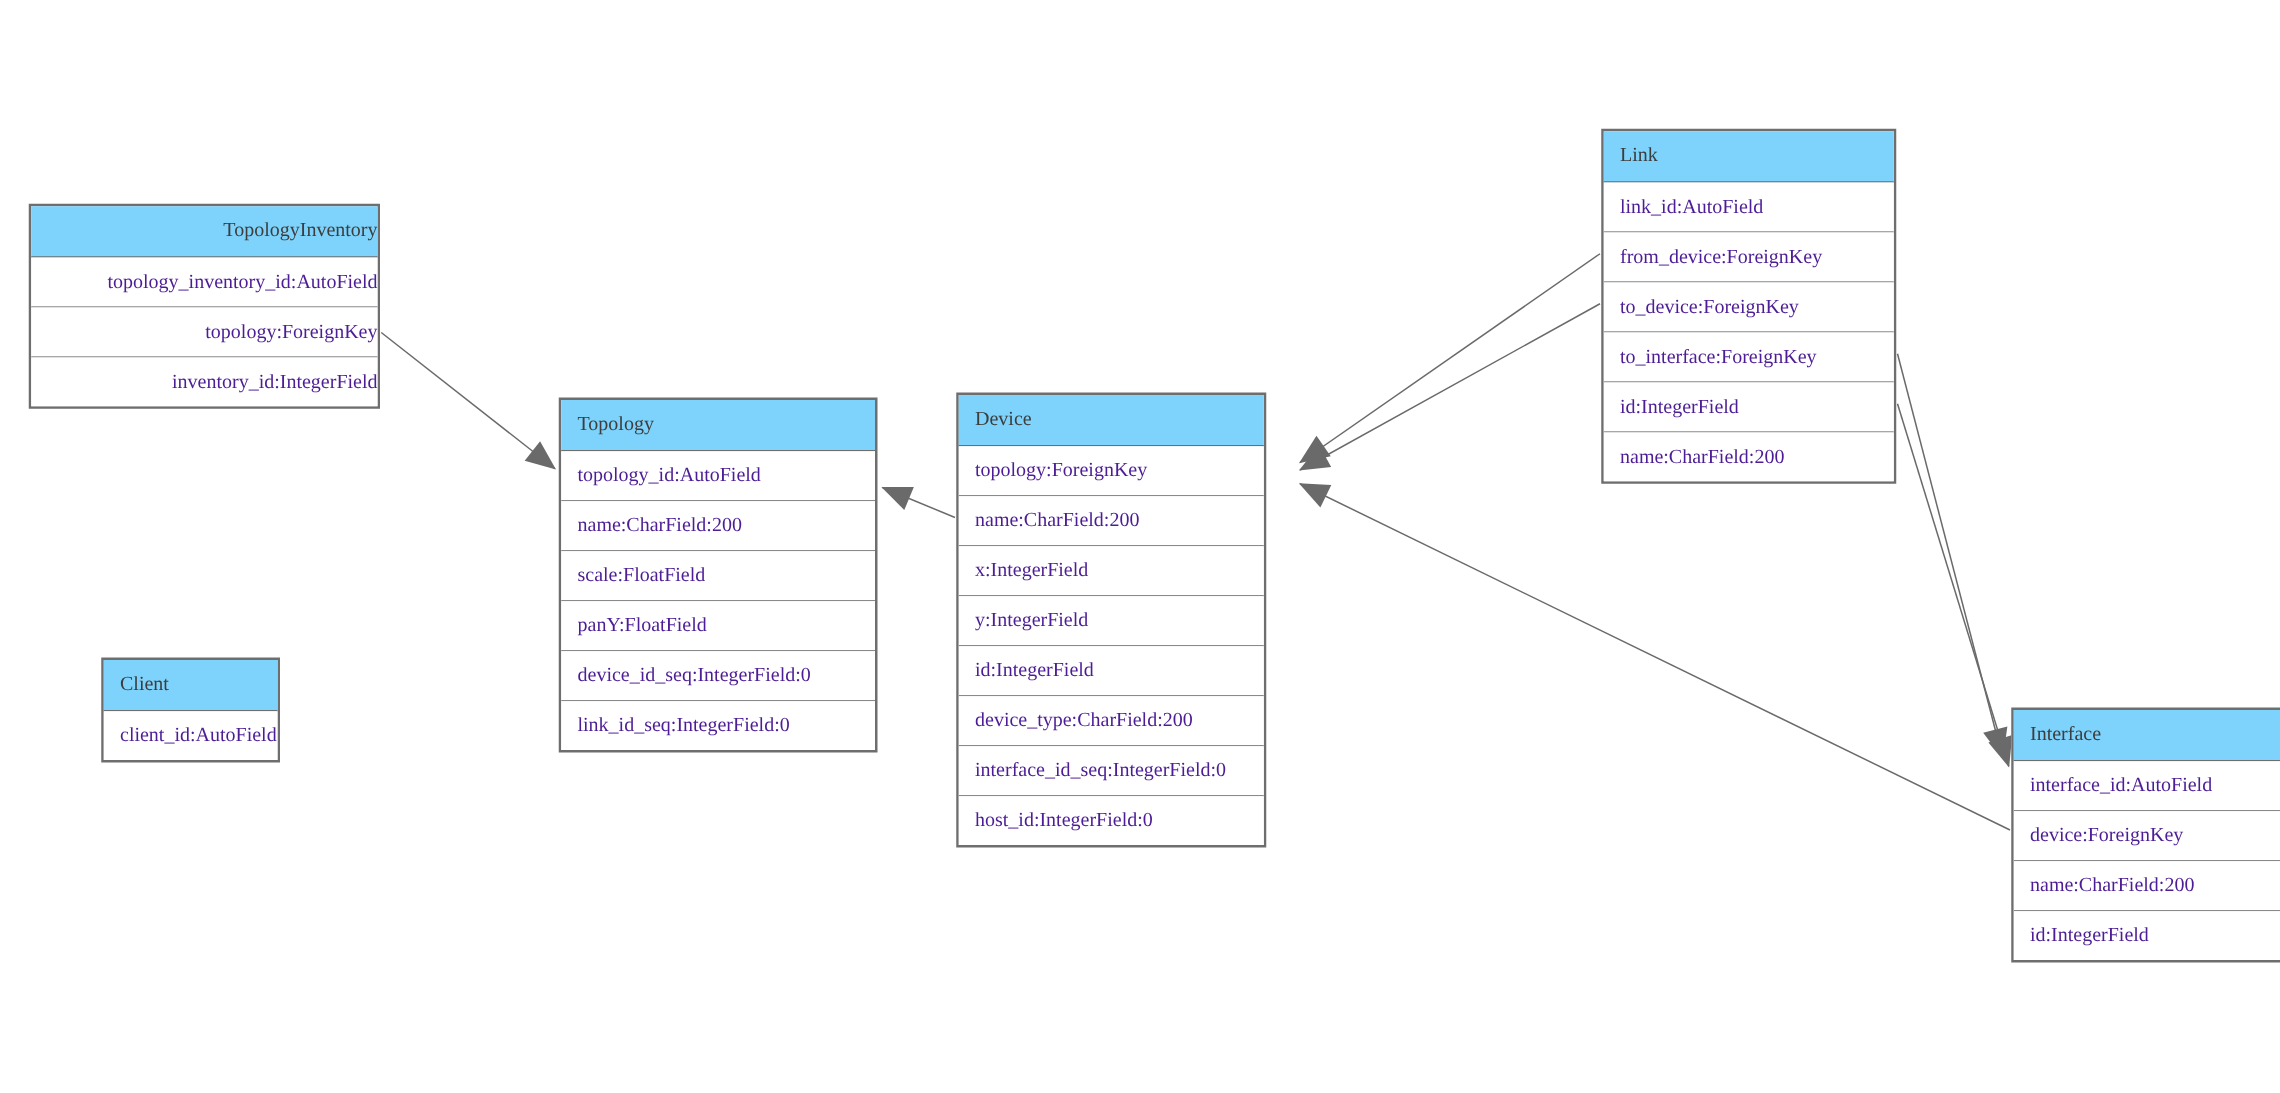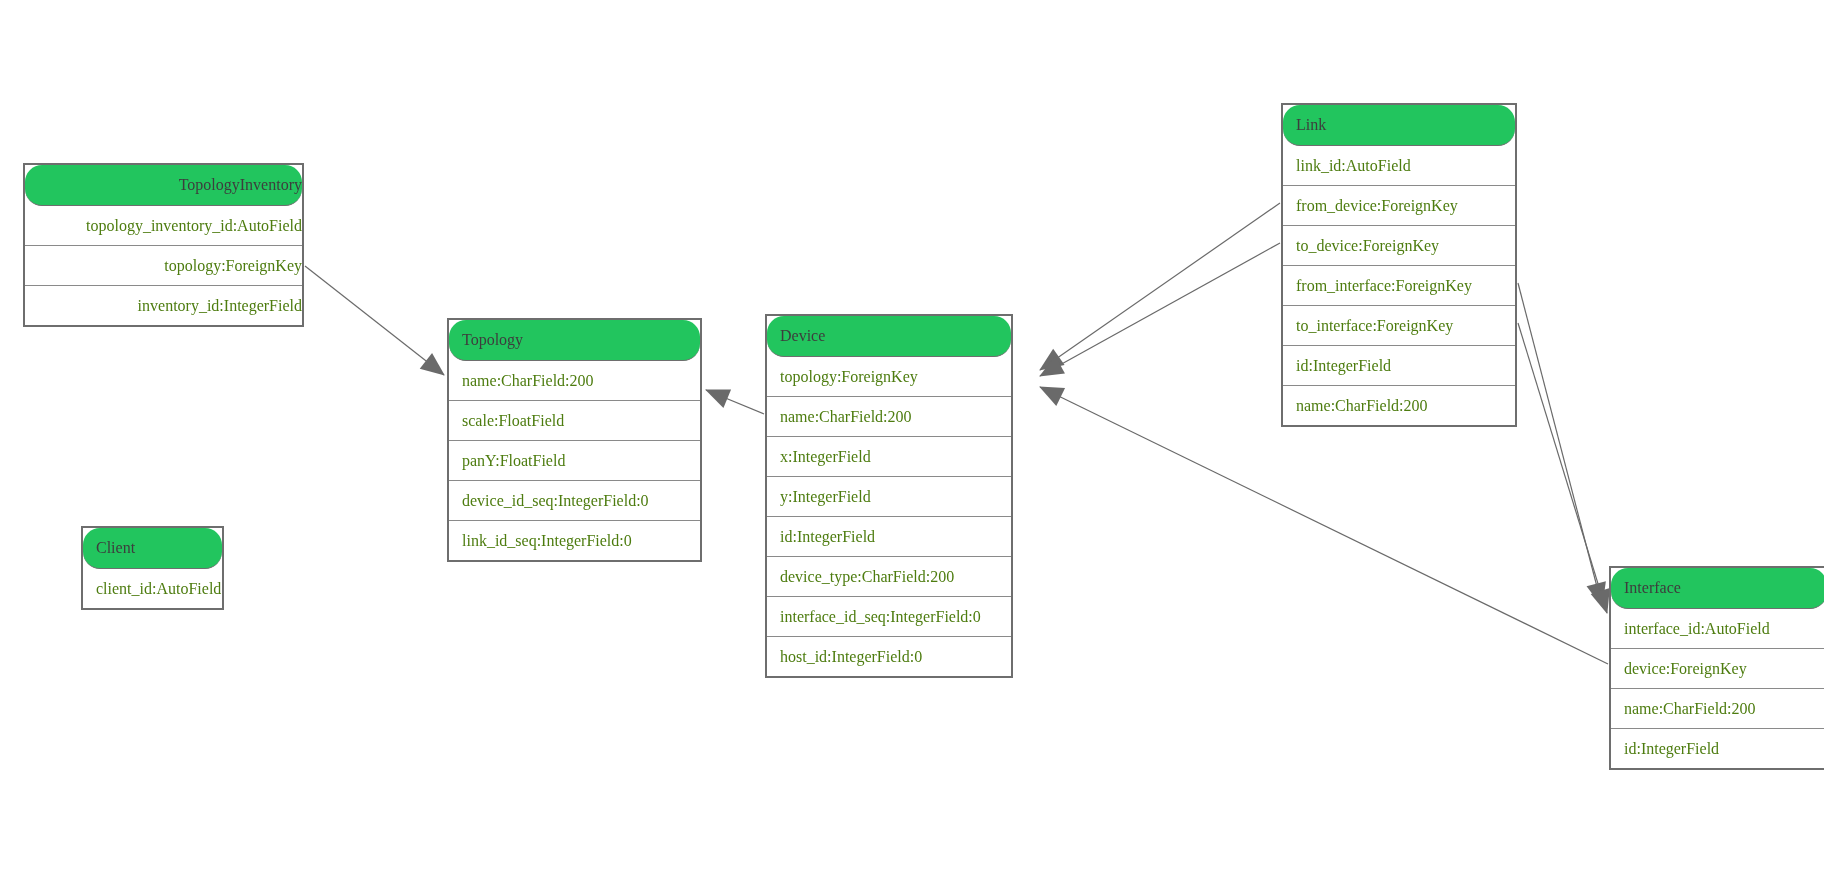--- a/index.html
+++ b/index.html
@@ -35,36 +35,35 @@
   .entity {
     position: absolute;
     box-sizing: border-box;
     border: 2px solid #6e6e6e;
     background: #ffffff;
     pointer-events: auto;
   }
   .entity-header {
     height: 40px;
     line-height: 40px;
-    background: #22c55e;
+    background: #7dd3fc;
     border-bottom: 1px solid #6e6e6e;
     padding-left: 13px;
     font-size: 16px;
     color: #3d3d3d;
     white-space: nowrap;
     overflow: hidden;
-    border-radius: 17px;
   }
   .entity-field {
     height: 39px;
     line-height: 39px;
     border-bottom: 1px solid #8a8a8a;
     padding-left: 13px;
     font-size: 16px;
-    color: #4d7c0f;
+    color: #4c1d95;
     background: #ffffff;
     white-space: nowrap;
     overflow: hidden;
   }
   .entity-field:last-child {
     border-bottom: none;
   }
 </style>
 </head>
 <body>
@@ -88,20 +87,21 @@
   <div id="entity-layer">
 
   <div class="entity" style="left: 23px; top: 163px; width: 281px; text-align: right;">
         <div class="entity-header">TopologyInventory</div>
         <div class="entity-field">topology_inventory_id:AutoField</div>
         <div class="entity-field">topology:ForeignKey</div>
         <div class="entity-field">inventory_id:IntegerField</div>
       </div>
       <div class="entity" style="left: 447px; top: 318px; width: 255px;">
         <div class="entity-header">Topology</div>
+        <div class="entity-field">topology_id:AutoField</div>
         <div class="entity-field">name:CharField:200</div>
         <div class="entity-field">scale:FloatField</div>
         <div class="entity-field">panY:FloatField</div>
         <div class="entity-field">device_id_seq:IntegerField:0</div>
         <div class="entity-field">link_id_seq:IntegerField:0</div>
       </div>
       <div class="entity" style="left: 81px; top: 526px; width: 143px;">
         <div class="entity-header">Client</div>
         <div class="entity-field">client_id:AutoField</div>
       </div>
@@ -114,21 +114,20 @@
         <div class="entity-field">id:IntegerField</div>
         <div class="entity-field">device_type:CharField:200</div>
         <div class="entity-field">interface_id_seq:IntegerField:0</div>
         <div class="entity-field">host_id:IntegerField:0</div>
       </div>
       <div class="entity" style="left: 1281px; top: 103px; width: 236px;">
         <div class="entity-header">Link</div>
         <div class="entity-field">link_id:AutoField</div>
         <div class="entity-field">from_device:ForeignKey</div>
         <div class="entity-field">to_device:ForeignKey</div>
-        <div class="entity-field">from_interface:ForeignKey</div>
         <div class="entity-field">to_interface:ForeignKey</div>
         <div class="entity-field">id:IntegerField</div>
         <div class="entity-field">name:CharField:200</div>
       </div>
       <div class="entity" style="left: 1609px; top: 566px; width: 220px;">
         <div class="entity-header">Interface</div>
         <div class="entity-field">interface_id:AutoField</div>
         <div class="entity-field">device:ForeignKey</div>
         <div class="entity-field">name:CharField:200</div>
         <div class="entity-field">id:IntegerField</div>

